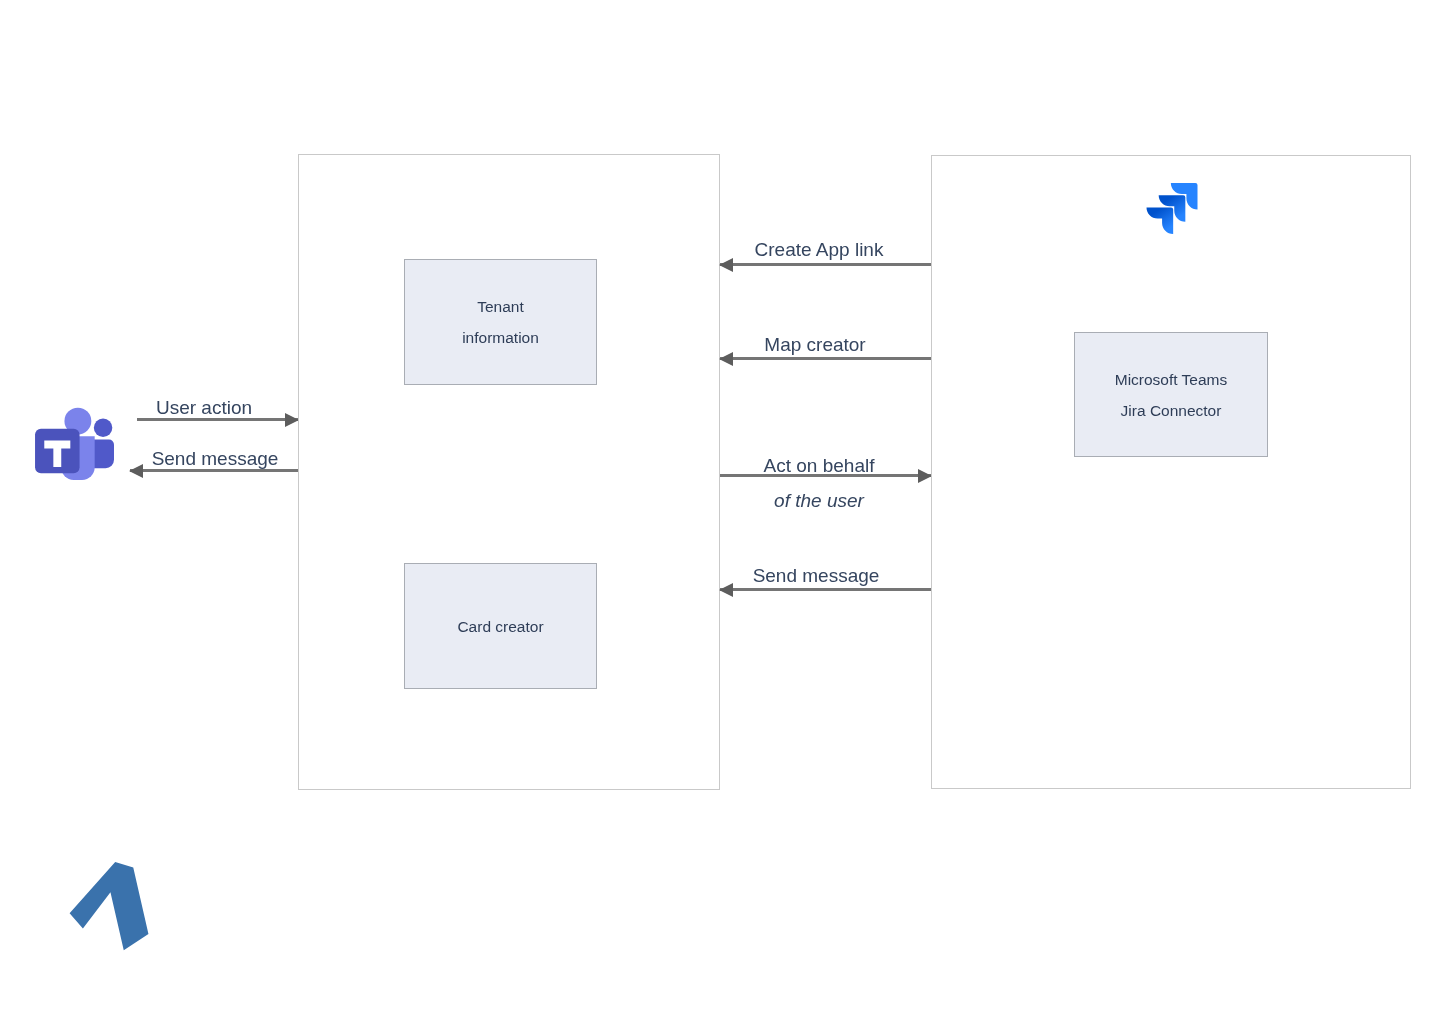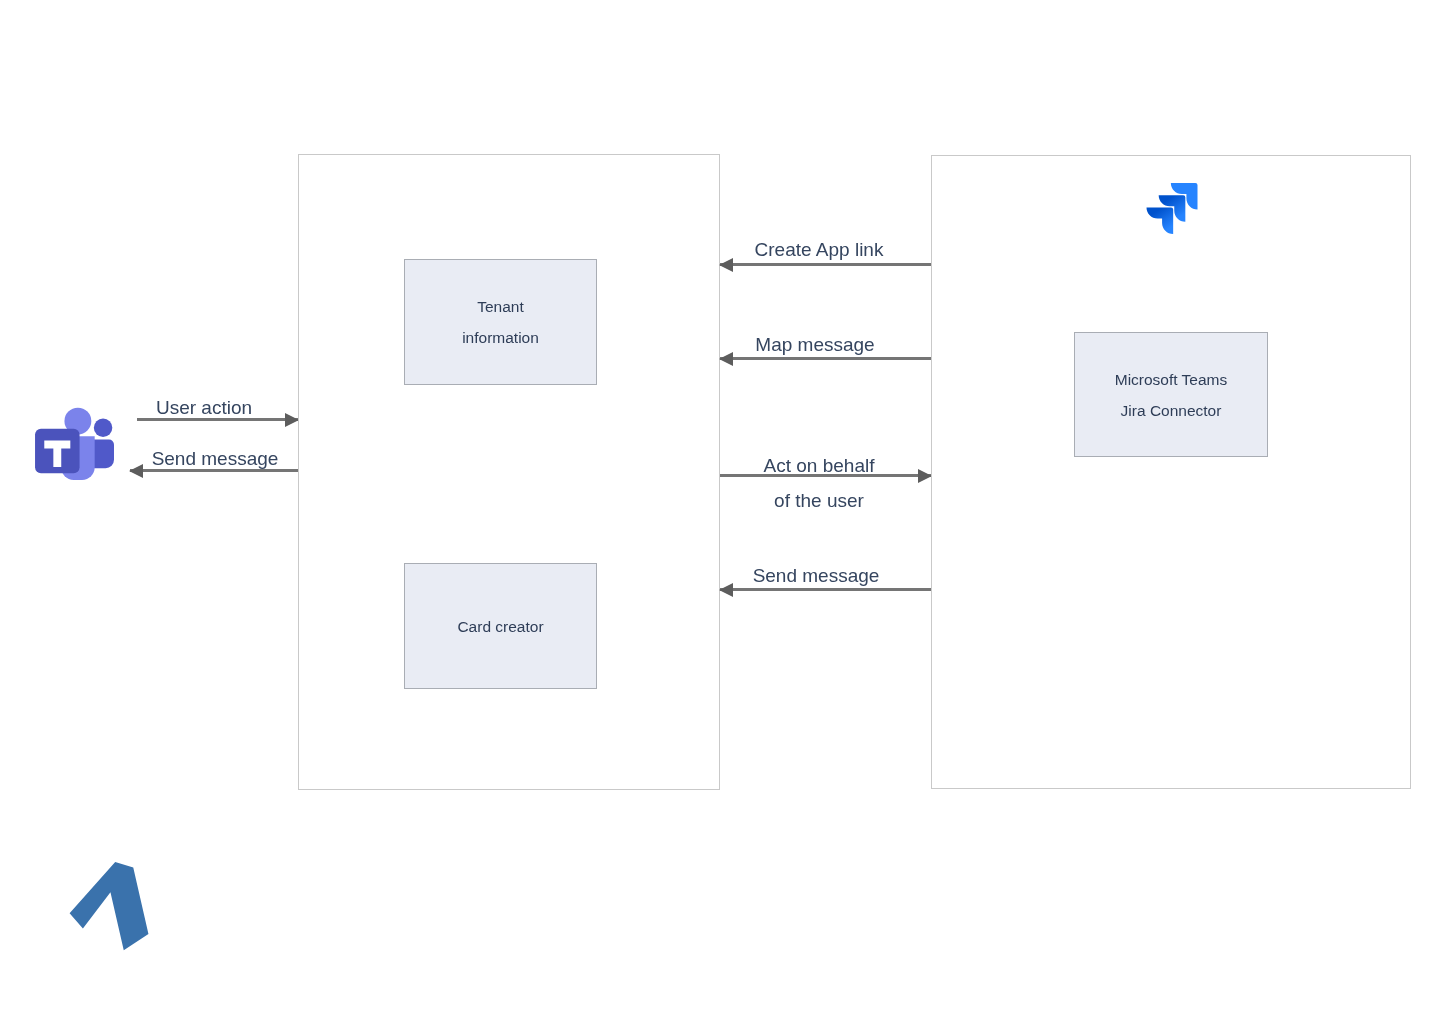--- a/index.html
+++ b/index.html
@@ -62,21 +62,21 @@
     content: ""; position: absolute; left: -1px; top: -5.5px;
     width: 0; height: 0;
     border-top: 7px solid transparent; border-bottom: 7px solid transparent;
     border-right: 14px solid #5d5d5d;
   }
 
   .arrow-label {
     position: absolute; text-align: center;
     font-size: 19px; color: #35455f; line-height: 18px;
   }
-  .arrow-label .l2 { display: block; margin-top: 8px; }
+  .arrow-label .l2 { display: block; margin-top: 8px; font-style: italic; }
 
   
   .a-user-action   { left: 137px; top: 418px; width: 161px; }
   .l-user-action   { left: 124px; top: 399px; width: 160px; }
 
   .a-send-left     { left: 130px; top: 469px; width: 169px; }
   .l-send-left     { left: 135px; top: 450px; width: 160px; }
 
   .a-create-link   { left: 720px; top: 263px; width: 211px; }
   .l-create-link   { left: 734px; top: 241px; width: 170px; }
@@ -120,21 +120,21 @@
   <div class="node node-tenant">
     <span>Tenant information</span>
   </div>
   <div class="node node-card">
     <span>Card creator</span>
   </div>
 
   <div class="arrow-label l-create-link">Create App link</div>
   <div class="arrow head-left a-create-link"></div>
 
-  <div class="arrow-label l-map-accounts">Map message</div>
+  <div class="arrow-label l-map-accounts">Map creator</div>
   <div class="arrow head-left a-map-accounts"></div>
 
   <div class="arrow-label l-act-behalf">
     <span class="l1">Act on behalf</span>
     <span class="l2">of the user</span>
   </div>
   <div class="arrow head-right a-act-behalf"></div>
 
   <div class="arrow-label l-send-right">Send message</div>
   <div class="arrow head-left a-send-right"></div>

